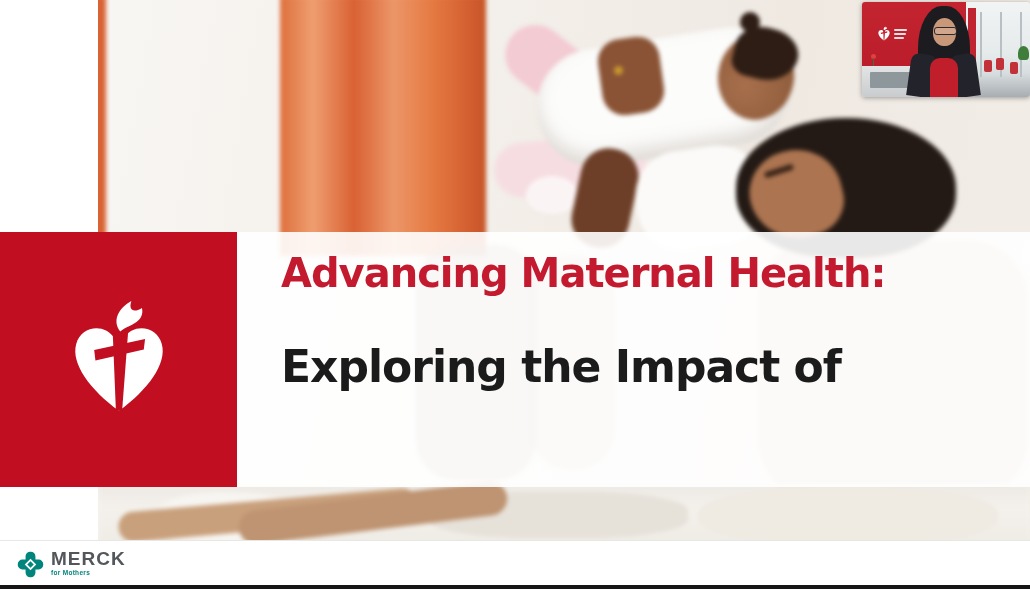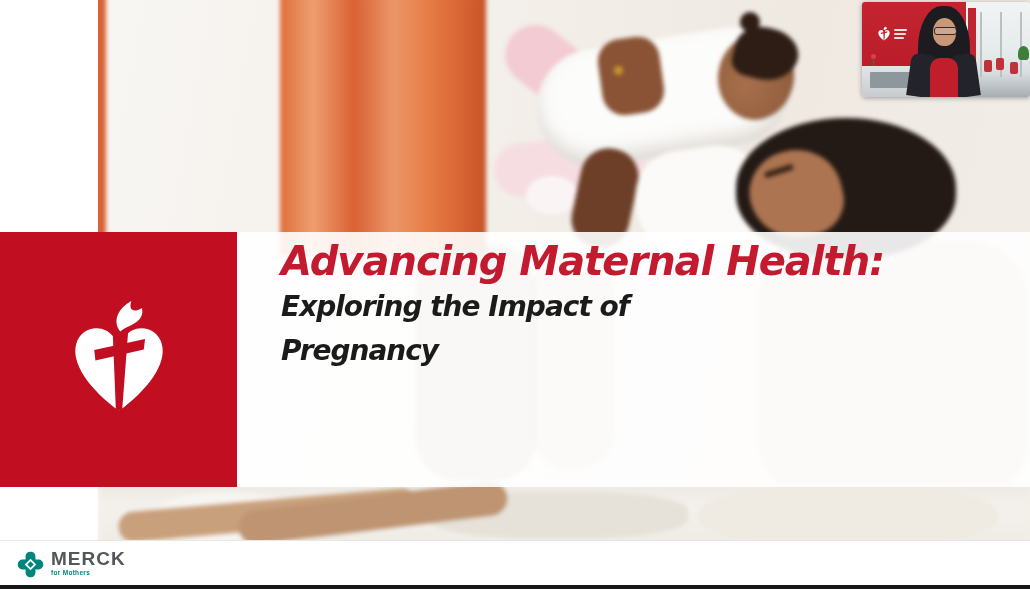--- a/index.html
+++ b/index.html
@@ -43,24 +43,24 @@
   .leg1{left:20px;top:500px;width:300px;height:30px;background:#C9A07C;border-radius:16px;transform:rotate(-5deg);}
   .leg2{left:140px;top:496px;width:270px;height:34px;background:#BE9472;border-radius:17px;transform:rotate(-7deg);}
 
   
   .red-square{position:absolute;left:0;top:232px;width:237px;height:255px;background:#C10E21;
               display:flex;align-items:center;justify-content:center;}
   .red-square svg{width:124px;height:124px;}
 
   
   .title-band{position:absolute;left:237px;top:232px;width:793px;height:255px;background:rgba(255,255,255,0.9);}
-  .title-text{position:absolute;left:281px;top:238px;width:740px;
-              font-family:"DejaVu Sans","Liberation Sans",sans-serif;font-weight:bold;letter-spacing:-1px;font-style:italic;}
+  .title-text{position:absolute;left:281px;top:250px;width:740px;
+              font-family:"DejaVu Sans","Liberation Sans",sans-serif;font-weight:bold;letter-spacing:-1px;}
   .title-red{color:#C41A2F;font-size:40px;line-height:47px;}
-  .title-black{color:#1B1B1B;font-size:28px;line-height:44px;}
+  .title-black{color:#1B1B1B;font-size:44px;line-height:44px;margin-top:48px;}
 
   
   .footer{position:absolute;left:0;top:540px;width:1030px;height:45px;background:#FFFFFF;
           display:flex;align-items:center;border-top:1px solid #E9E7E4;}
   .merck{display:flex;align-items:flex-start;margin-left:16px;flex:0 0 auto;}
   .merck svg{width:29px;height:29px;margin-top:1px;}
   .merck-words{margin-left:6px;display:flex;flex-direction:column;}
   .merck-name{font-size:19px;font-weight:bold;color:#53565A;letter-spacing:1px;line-height:19px;}
   .merck-sub{font-size:6.5px;color:#00857C;font-weight:bold;margin-top:1px;letter-spacing:.3px;}
   .disclaimer{margin-left:14px;font-style:italic;font-weight:bold;color:#4A4A4A;
@@ -136,21 +136,20 @@
       <path fill="#FFFFFF" d="M50 91 C27 74 11 53 15.5 37 C18.5 26 30.5 21.5 40 26.5 C45 29.5 48 34 50 40 C52 34 55 29.5 60 26.5 C69.5 21.5 81.5 26 84.5 37 C89 53 73 74 50 91 Z"></path>
       <path fill="#C10E21" d="M45 29 L57.5 25.5 L52.5 91 L47.5 91 Z"></path>
       <path fill="#C10E21" d="M30 42 L71 33 L70 41.5 L31 50.5 Z"></path>
       <path fill="#FFFFFF" d="M51 27 C44.5 19 49 8.5 60 2.5 C57.5 9.5 61.5 12.5 68.5 8 C70.5 16.5 63 20.5 58.5 22.5 C55.5 23.8 53 25.2 51 27 Z"></path>
     </svg>
   </div>
 
   <div class="title-text">
     <div class="title-red">Advancing Maternal Health:</div>
     <div class="title-black">Exploring the Impact of</div>
-    <div class="title-black">Pregnancy</div>
   </div>
 
   <div class="footer">
     <div class="merck">
       <svg viewBox="0 0 100 100" aria-hidden="true">
         <rect x="33" y="6" width="34" height="88" rx="16" fill="#00857C"></rect>
         <rect x="6" y="33" width="88" height="34" rx="16" fill="#00857C"></rect>
         <rect x="36" y="36" width="28" height="28" fill="#FFFFFF" transform="rotate(45 50 50)"></rect>
         <rect x="42" y="42" width="16" height="16" fill="#00857C" transform="rotate(45 50 50)"></rect>
       </svg>

